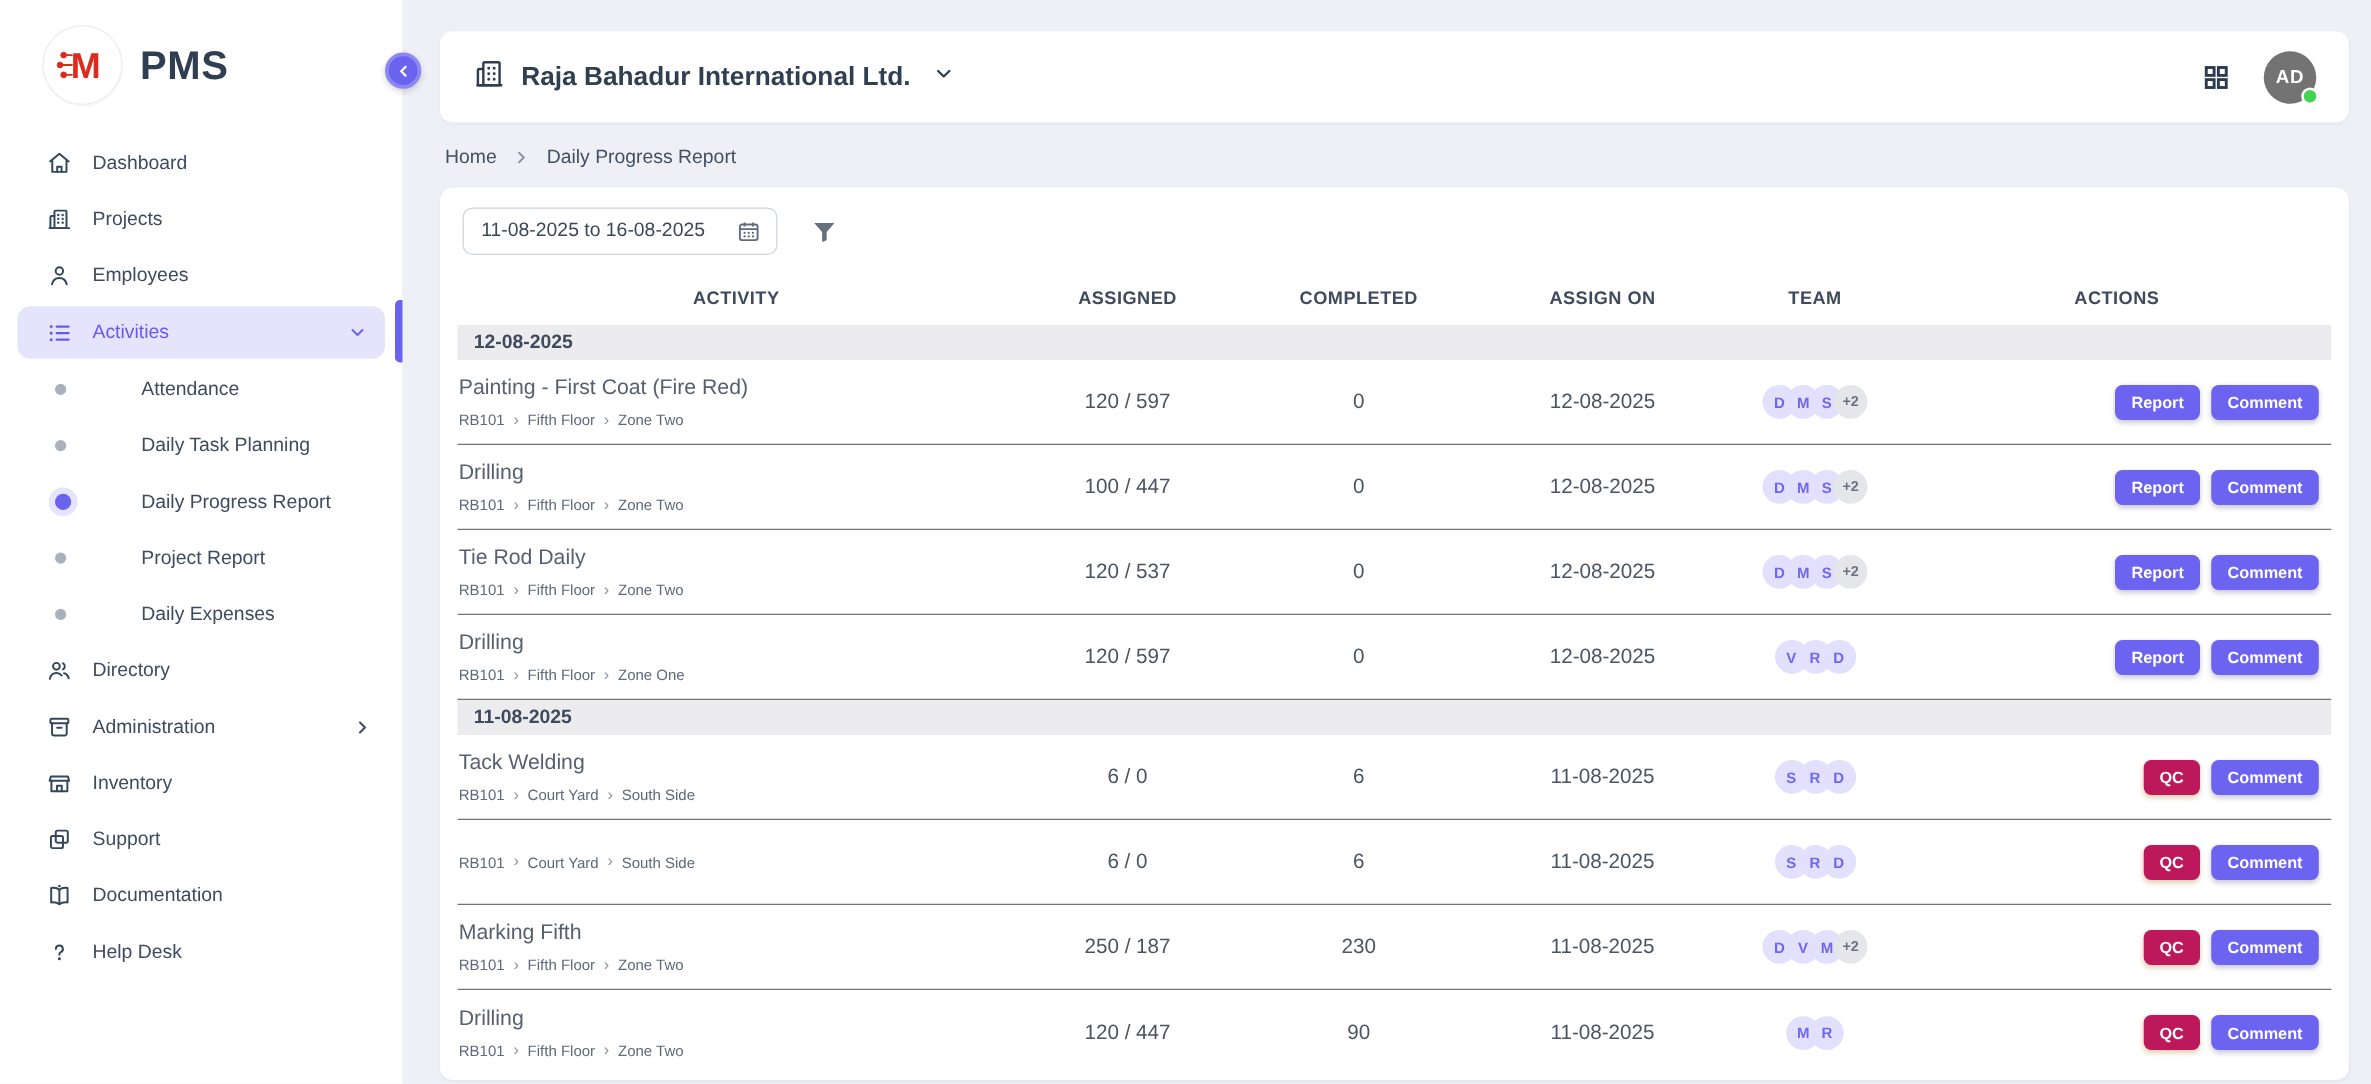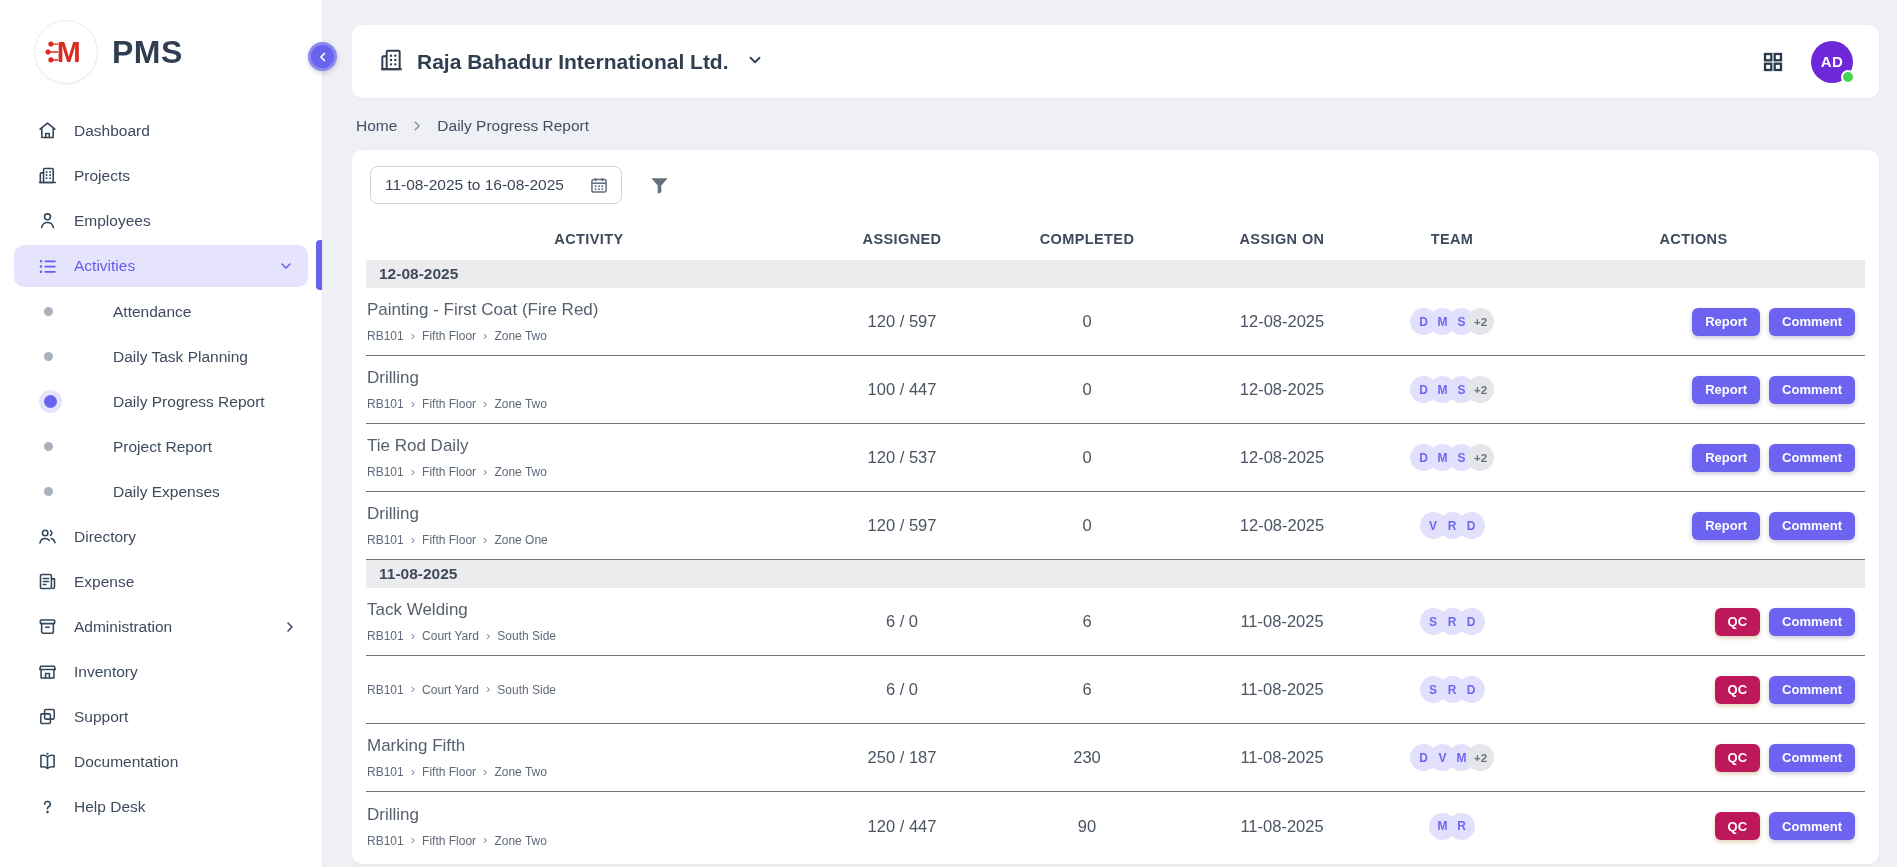--- a/index.html
+++ b/index.html
@@ -77,21 +77,21 @@
   .company .ic { color:#2f3e50; }
   .company .ic svg { width:26px; height:26px; }
   .company-name { font-size:21px; font-weight:700; color:#2f3e50; }
   .company .chev { color:#2f3e50; margin-left:4px; }
   .company .chev svg { width:18px; height:18px; }
   .topbar-right { margin-left:auto; display:flex; align-items:center; gap:26px; }
   .grid-btn { color:#2c3a4d; cursor:pointer; display:flex; }
   .grid-btn svg { width:24px; height:24px; }
   .avatar-wrap { position:relative; cursor:pointer; }
   .avatar {
-    width:42px; height:42px; border-radius:50%; background:#6d28d9;
+    width:42px; height:42px; border-radius:50%; background:#737373;
     color:#fff; font-size:15px; font-weight:700;
     display:flex; align-items:center; justify-content:center; letter-spacing:.5px;
   }
   .online-dot {
     position:absolute; right:-2px; bottom:-1px; width:14px; height:14px;
     border-radius:50%; background:#43d253; border:2px solid #fff;
   }
   .breadcrumb { display:flex; align-items:center; gap:13px; padding:19px 4px 15px 4px;
     font-size:15.5px; color:#425062; }
   .breadcrumb .crumb { cursor:pointer; }
@@ -241,30 +241,20 @@
             <path d="M3.3 19.5c.7-3.4 3-5.3 6-5.3 1.9 0 3.6.8 4.8 2.2"></path>
             <path d="M15.3 5.3a3.1 3.1 0 0 1 0 5.5"></path>
             <path d="M16.3 14.4c2.1.5 3.6 2 4.2 4.6"></path>
           </svg>
         </span>
         <span>Directory</span>
       </div>
       <div class="mi plain">
         <span class="ic">
           <svg viewBox="0 0 24 24" fill="none" stroke="currentColor" stroke-width="1.8" stroke-linecap="round" stroke-linejoin="round">
-            <rect x="4" y="4" width="12.5" height="16" rx="1.5"></rect>
-            <path d="M7.2 8.5h6M7.2 12h6M7.2 15.5h3"></path>
-            <path d="M16.5 9H20v9a2 2 0 0 1-2 2"></path>
-          </svg>
-        </span>
-        <span>Expense</span>
-      </div>
-      <div class="mi plain">
-        <span class="ic">
-          <svg viewBox="0 0 24 24" fill="none" stroke="currentColor" stroke-width="1.8" stroke-linecap="round" stroke-linejoin="round">
             <rect x="3.8" y="4.5" width="16.4" height="4.2" rx="1"></rect>
             <path d="M5.3 8.7v9.3A1.8 1.8 0 0 0 7.1 19.8h9.8a1.8 1.8 0 0 0 1.8-1.8V8.7"></path>
             <path d="M10 12.8h4"></path>
           </svg>
         </span>
         <span>Administration</span>
         <span class="trail"><svg viewBox="0 0 24 24" fill="none" stroke="currentColor" stroke-width="2.4" stroke-linecap="round" stroke-linejoin="round">
             <polyline points="9 6 15 12 9 18"></polyline>
           </svg></span>
       </div>

